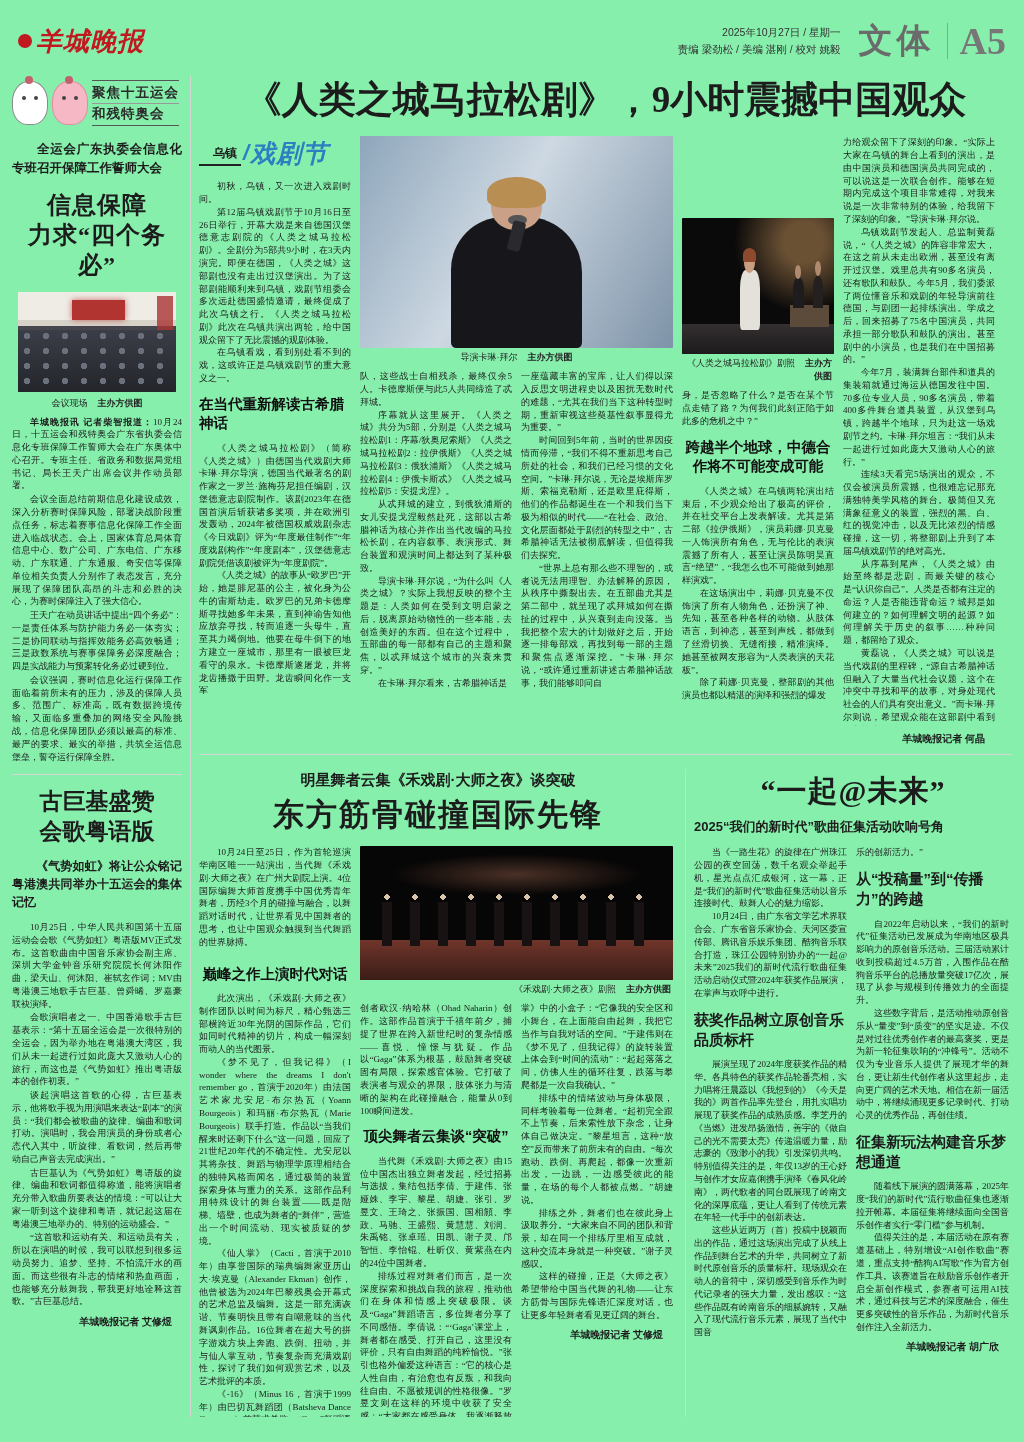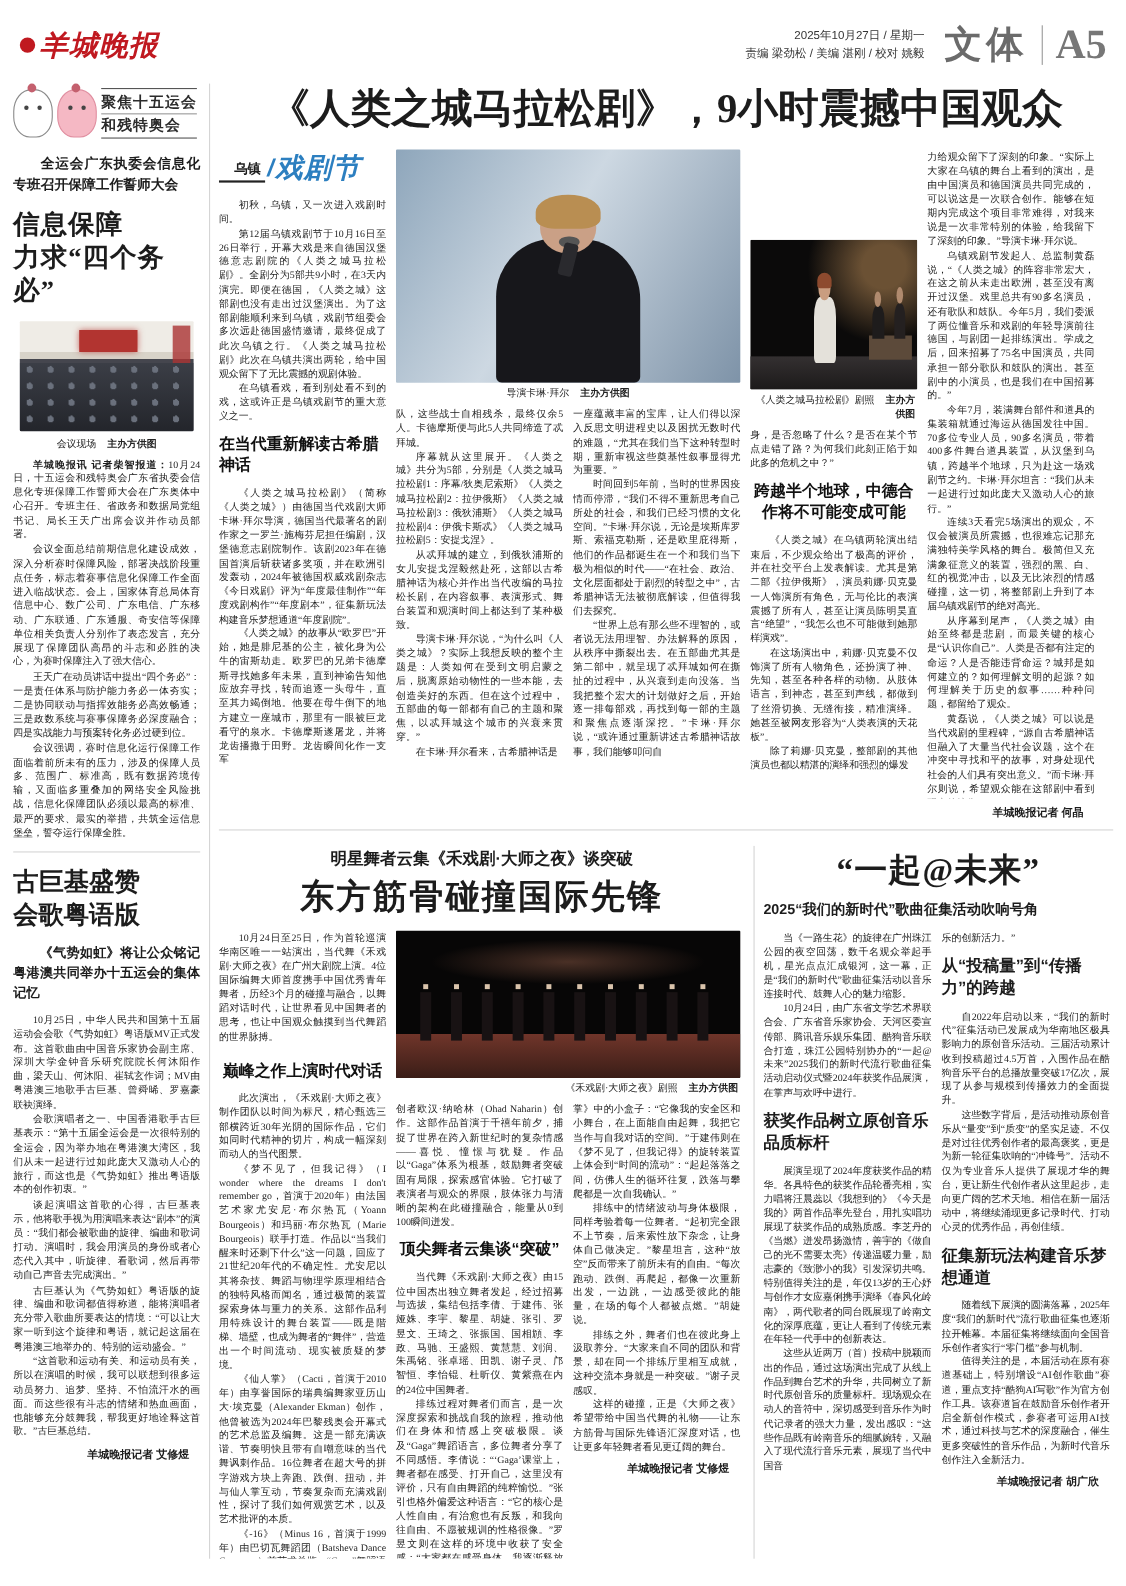--- a/index.html
+++ b/index.html
@@ -1,16 +1,16 @@
 <!DOCTYPE html>
 <html><head>
 <meta charset="utf-8">
 <style>
   html,body{margin:0;padding:0;background:#e8e8e8;}
-  .page{position:relative;width:1024px;height:1442px;margin:0 auto;background:#ffffff;
+  .page{position:relative;width:1024px;height:1442px;margin:0 auto;background:#86efac;
         font-family:"Liberation Serif","DejaVu Serif",serif;color:#1c1c1c;overflow:hidden;
         box-sizing:border-box;padding:10px 12px;}
   
   .hdr{display:flex;align-items:center;height:58px;padding:2px 6px 6px 6px;}
   .logo{font-family:"Liberation Sans","DejaVu Sans",sans-serif;font-weight:900;font-style:italic;
         font-size:26px;color:#c01920;letter-spacing:1px;display:flex;align-items:center;gap:4px;}
   .logo .sun{width:14px;height:14px;border-radius:50%;background:#c01920;display:inline-block;}
   .hdr-sp{flex:1;}
   .dateblk{text-align:right;font-family:"Liberation Sans","DejaVu Sans",sans-serif;
            font-size:10.5px;color:#333;line-height:1.6;margin-right:18px;}
@@ -41,22 +41,22 @@
   .mascot.pink{background:#f5b8c4;border-color:#e08ea0;}
   .mascot:before{content:"";position:absolute;left:9px;top:14px;width:4px;height:4px;border-radius:50%;background:#444;}
   .mascot:after{content:"";position:absolute;right:9px;top:14px;width:4px;height:4px;border-radius:50%;background:#444;}
   .mtop{position:absolute;top:-6px;left:12px;width:8px;height:8px;border-radius:50%;background:#c4606e;}
   .badgetxt{font-family:"Liberation Sans","DejaVu Sans",sans-serif;font-weight:700;font-size:13.5px;
             color:#2b2b2b;letter-spacing:1px;line-height:1.45;border-top:1.5px solid #555;
             border-bottom:1.5px solid #555;padding:2px 0;}
   .badgetxt .l2{border-top:1px solid #999;display:block;}
   .kicker-sb{font-family:"Liberation Sans","DejaVu Sans",sans-serif;font-weight:700;font-size:12.5px;
              line-height:1.5;text-align:justify;margin:6px 0;text-indent:2em;}
-  .sb-title{font-size:24px;font-weight:900;line-height:1.25;margin:6px 0 10px 0;letter-spacing:1px;}
-  .sb-title2{font-size:23px;font-weight:900;text-align:left;line-height:1.3;margin:4px 0 6px 0;}
+  .sb-title{font-size:24px;font-weight:900;text-align:center;line-height:1.25;margin:6px 0 10px 0;letter-spacing:1px;}
+  .sb-title2{font-size:23px;font-weight:900;text-align:center;line-height:1.3;margin:4px 0 6px 0;}
   .sb-sub{font-family:"Liberation Sans","DejaVu Sans",sans-serif;font-weight:700;font-size:12px;
           line-height:1.5;text-align:justify;margin:4px 0 10px 0;text-indent:2em;}
   .sb-paras .para{margin-bottom:1px;}
   
   .photo{position:relative;overflow:hidden;border-radius:1px;}
   .ph-conf{height:100px;margin:2px 6px;background:linear-gradient(#efece6 0 28%,#d8d3c9 28% 34%,#45464e 34% 100%);}
   .ph-conf .screen{position:absolute;left:34%;top:8%;width:34%;height:20%;background:#b23430;box-shadow:0 0 6px rgba(178,52,48,.7);}
   .ph-conf .screen2{position:absolute;right:2%;top:4%;width:10%;height:34%;background:#a33;opacity:.8;}
   .ph-conf .crowd{position:absolute;left:0;right:0;bottom:0;height:62%;
       background:radial-gradient(circle 5px at 9px 6px,#6a707c 60%,transparent 61%) 0 0/19px 15px repeat,
@@ -207,21 +207,21 @@
             <span class="slash">/</span>
             <span class="big">戏剧节</span>
           </div>
           <div>
               <p class="para">初秋，乌镇，又一次进入戏剧时间。</p>
               <p class="para">第12届乌镇戏剧节于10月16日至26日举行，开幕大戏是来自德国汉堡德意志剧院的《人类之城马拉松剧》。全剧分为5部共9小时，在3天内演完。即便在德国，《人类之城》这部剧也没有走出过汉堡演出。为了这部剧能顺利来到乌镇，戏剧节组委会多次远赴德国盛情邀请，最终促成了此次乌镇之行。《人类之城马拉松剧》此次在乌镇共演出两轮，给中国观众留下了无比震撼的观剧体验。</p>
               <p class="para">在乌镇看戏，看到别处看不到的戏，这或许正是乌镇戏剧节的重大意义之一。</p>
             </div>
           <h3 class="sechead">在当代重新解读古希腊神话</h3>
           <div class="grow">
-              <p class="para">《人类之城马拉松剧》（简称《人类之城》）由德国当代戏剧大师卡琳·拜尔导演，德国当代最著名的剧作家之一罗兰·施梅芬尼担任编剧，汉堡德意志剧院制作。该剧2023年在德国首演后斩获诸多奖项，并在欧洲引发轰动，2024年被德国权威戏剧杂志《今日戏剧》评为“年度最佳制作”“年度戏剧构作”“年度剧本”，征集新玩法构建音乐梦想通道“年度剧院”。</p>
+              <p class="para">《人类之城马拉松剧》（简称《人类之城》）由德国当代戏剧大师卡琳·拜尔导演，德国当代最著名的剧作家之一罗兰·施梅芬尼担任编剧，汉堡德意志剧院制作。该剧2023年在德国首演后斩获诸多奖项，并在欧洲引发轰动，2024年被德国权威戏剧杂志《今日戏剧》评为“年度最佳制作”“年度戏剧构作”“年度剧本”，汉堡德意志剧院凭借该剧被评为“年度剧院”。</p>
               <p class="para">《人类之城》的故事从“欧罗巴”开始，她是腓尼基的公主，被化身为公牛的宙斯劫走。欧罗巴的兄弟卡德摩斯寻找她多年未果，直到神谕告知他应放弃寻找，转而追逐一头母牛，直至其力竭倒地。他要在母牛倒下的地方建立一座城市，那里有一眼被巨龙看守的泉水。卡德摩斯遂屠龙，并将龙齿播撒于田野。龙齿瞬间化作一支军</p>
             </div>
         </div>
 
         <div class="g23">
           <div class="photo ph-dir">
             <div class="body"></div>
             <div class="head"></div>
             <div class="hair"></div>
             <div class="micball"></div>

